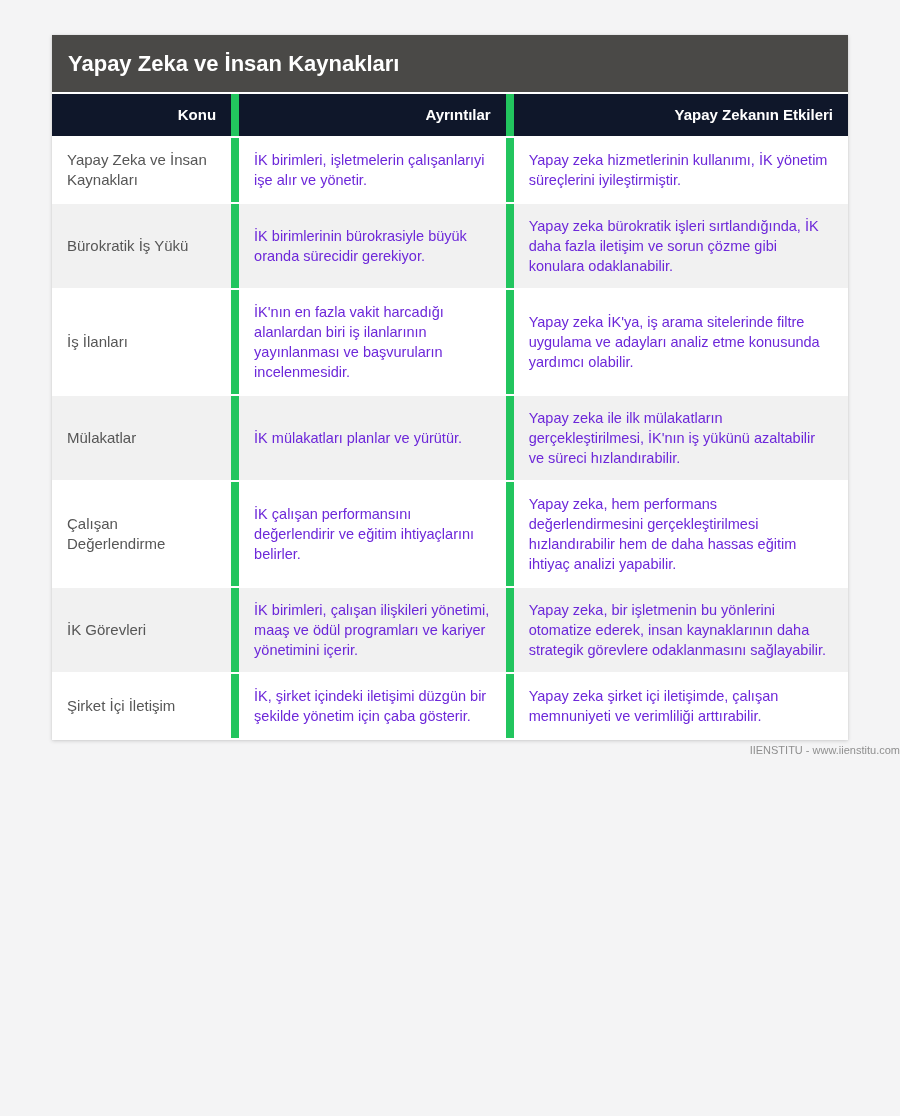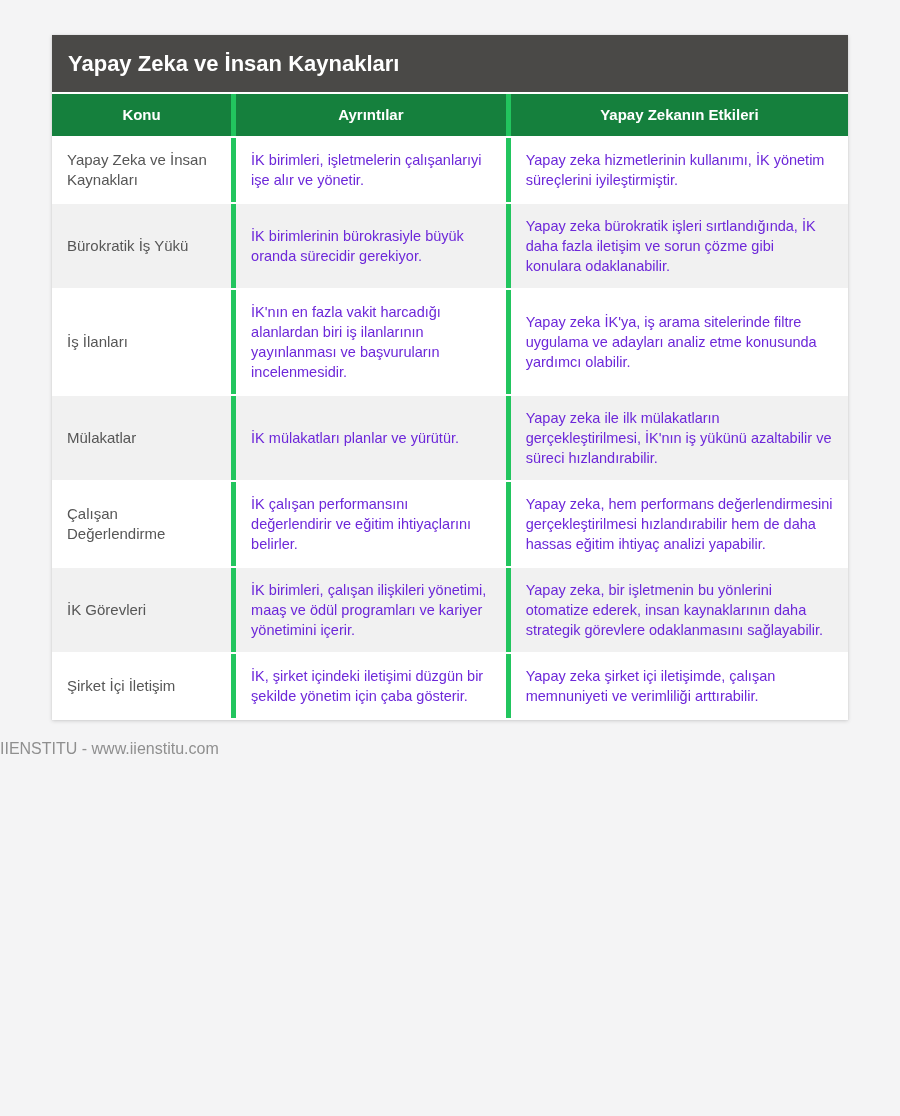--- a/index.html
+++ b/index.html
@@ -36,46 +36,45 @@
     table-layout: fixed;
     border-collapse: separate;
     border-spacing: 0 2px;
     background: #ffffff;
     margin-top: -2px;
   }
   col.c1 { width: 22.5%; }
   col.c2 { width: 34.5%; }
   col.c3 { width: 43%; }
   th {
-    background: #15803d;
+    background: #0f172a;
     color: #ffffff;
-    text-align: center;
+    text-align: right;
     font-size: 15px;
     font-weight: bold;
     padding: 11px 15px;
     line-height: 20px;
   }
   th + th, td + td {
-    border-left: 5px solid #22c55e;
+    border-left: 8px solid #22c55e;
   }
   td {
     font-size: 14.5px;
     color: #6d28d9;
     line-height: 20px;
     padding: 12px 15px;
     vertical-align: middle;
     background: #ffffff;
   }
   tr.stripe td { background: #f1f1f1; }
   td.konu { font-size: 15px; color: #565656; }
   .footer {
-    text-align: left;
+    text-align: right;
     color: #8f8f8f;
-    font-size: 16px;
-    margin-top: 19px;
+    font-size: 11px;
     line-height: 20px;
   }
 </style>
 </head>
 <body>
 
 <div class="page">
   <div class="card">
     <div class="title-bar">Yapay Zeka ve İnsan Kaynakları</div>
 

